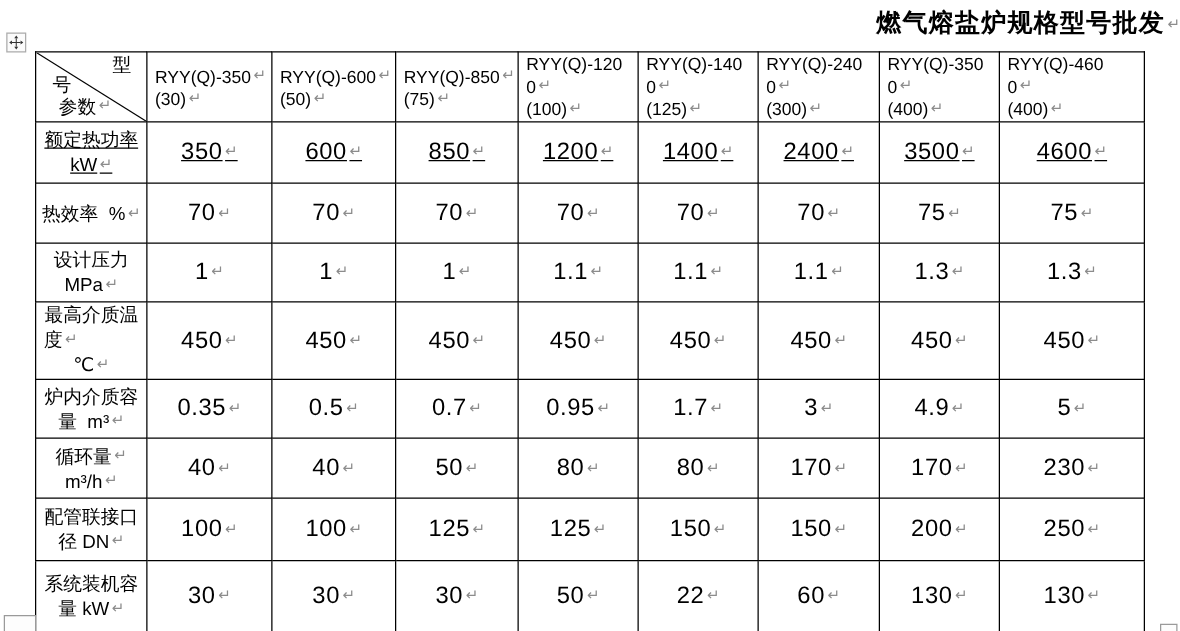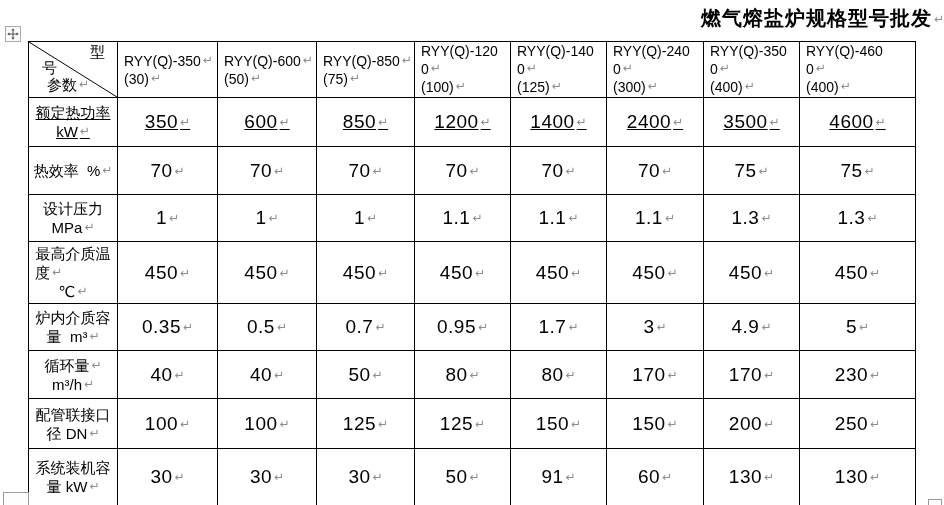--- a/index.html
+++ b/index.html
@@ -240,21 +240,21 @@
         </tr>
         <tr style="height: 57px;">
           <td class="lbl">
             <div class="lline"><span>系统装机容</span></div>
             <div class="lline"><span>量 kW</span><span class="mk">↵</span></div>
           </td>
           <td class="val"><span>30</span><span class="mk">↵</span></td>
           <td class="val"><span>30</span><span class="mk">↵</span></td>
           <td class="val"><span>30</span><span class="mk">↵</span></td>
           <td class="val"><span>50</span><span class="mk">↵</span></td>
-          <td class="val"><span>91</span><span class="mk">↵</span></td>
+          <td class="val"><span>22</span><span class="mk">↵</span></td>
           <td class="val"><span>60</span><span class="mk">↵</span></td>
           <td class="val"><span>130</span><span class="mk">↵</span></td>
           <td class="val"><span>130</span><span class="mk">↵</span></td>
         </tr>
       </tbody>
   </table>
 
   <div class="partial-box-left"></div>
   <div class="partial-box-right"></div>
 

